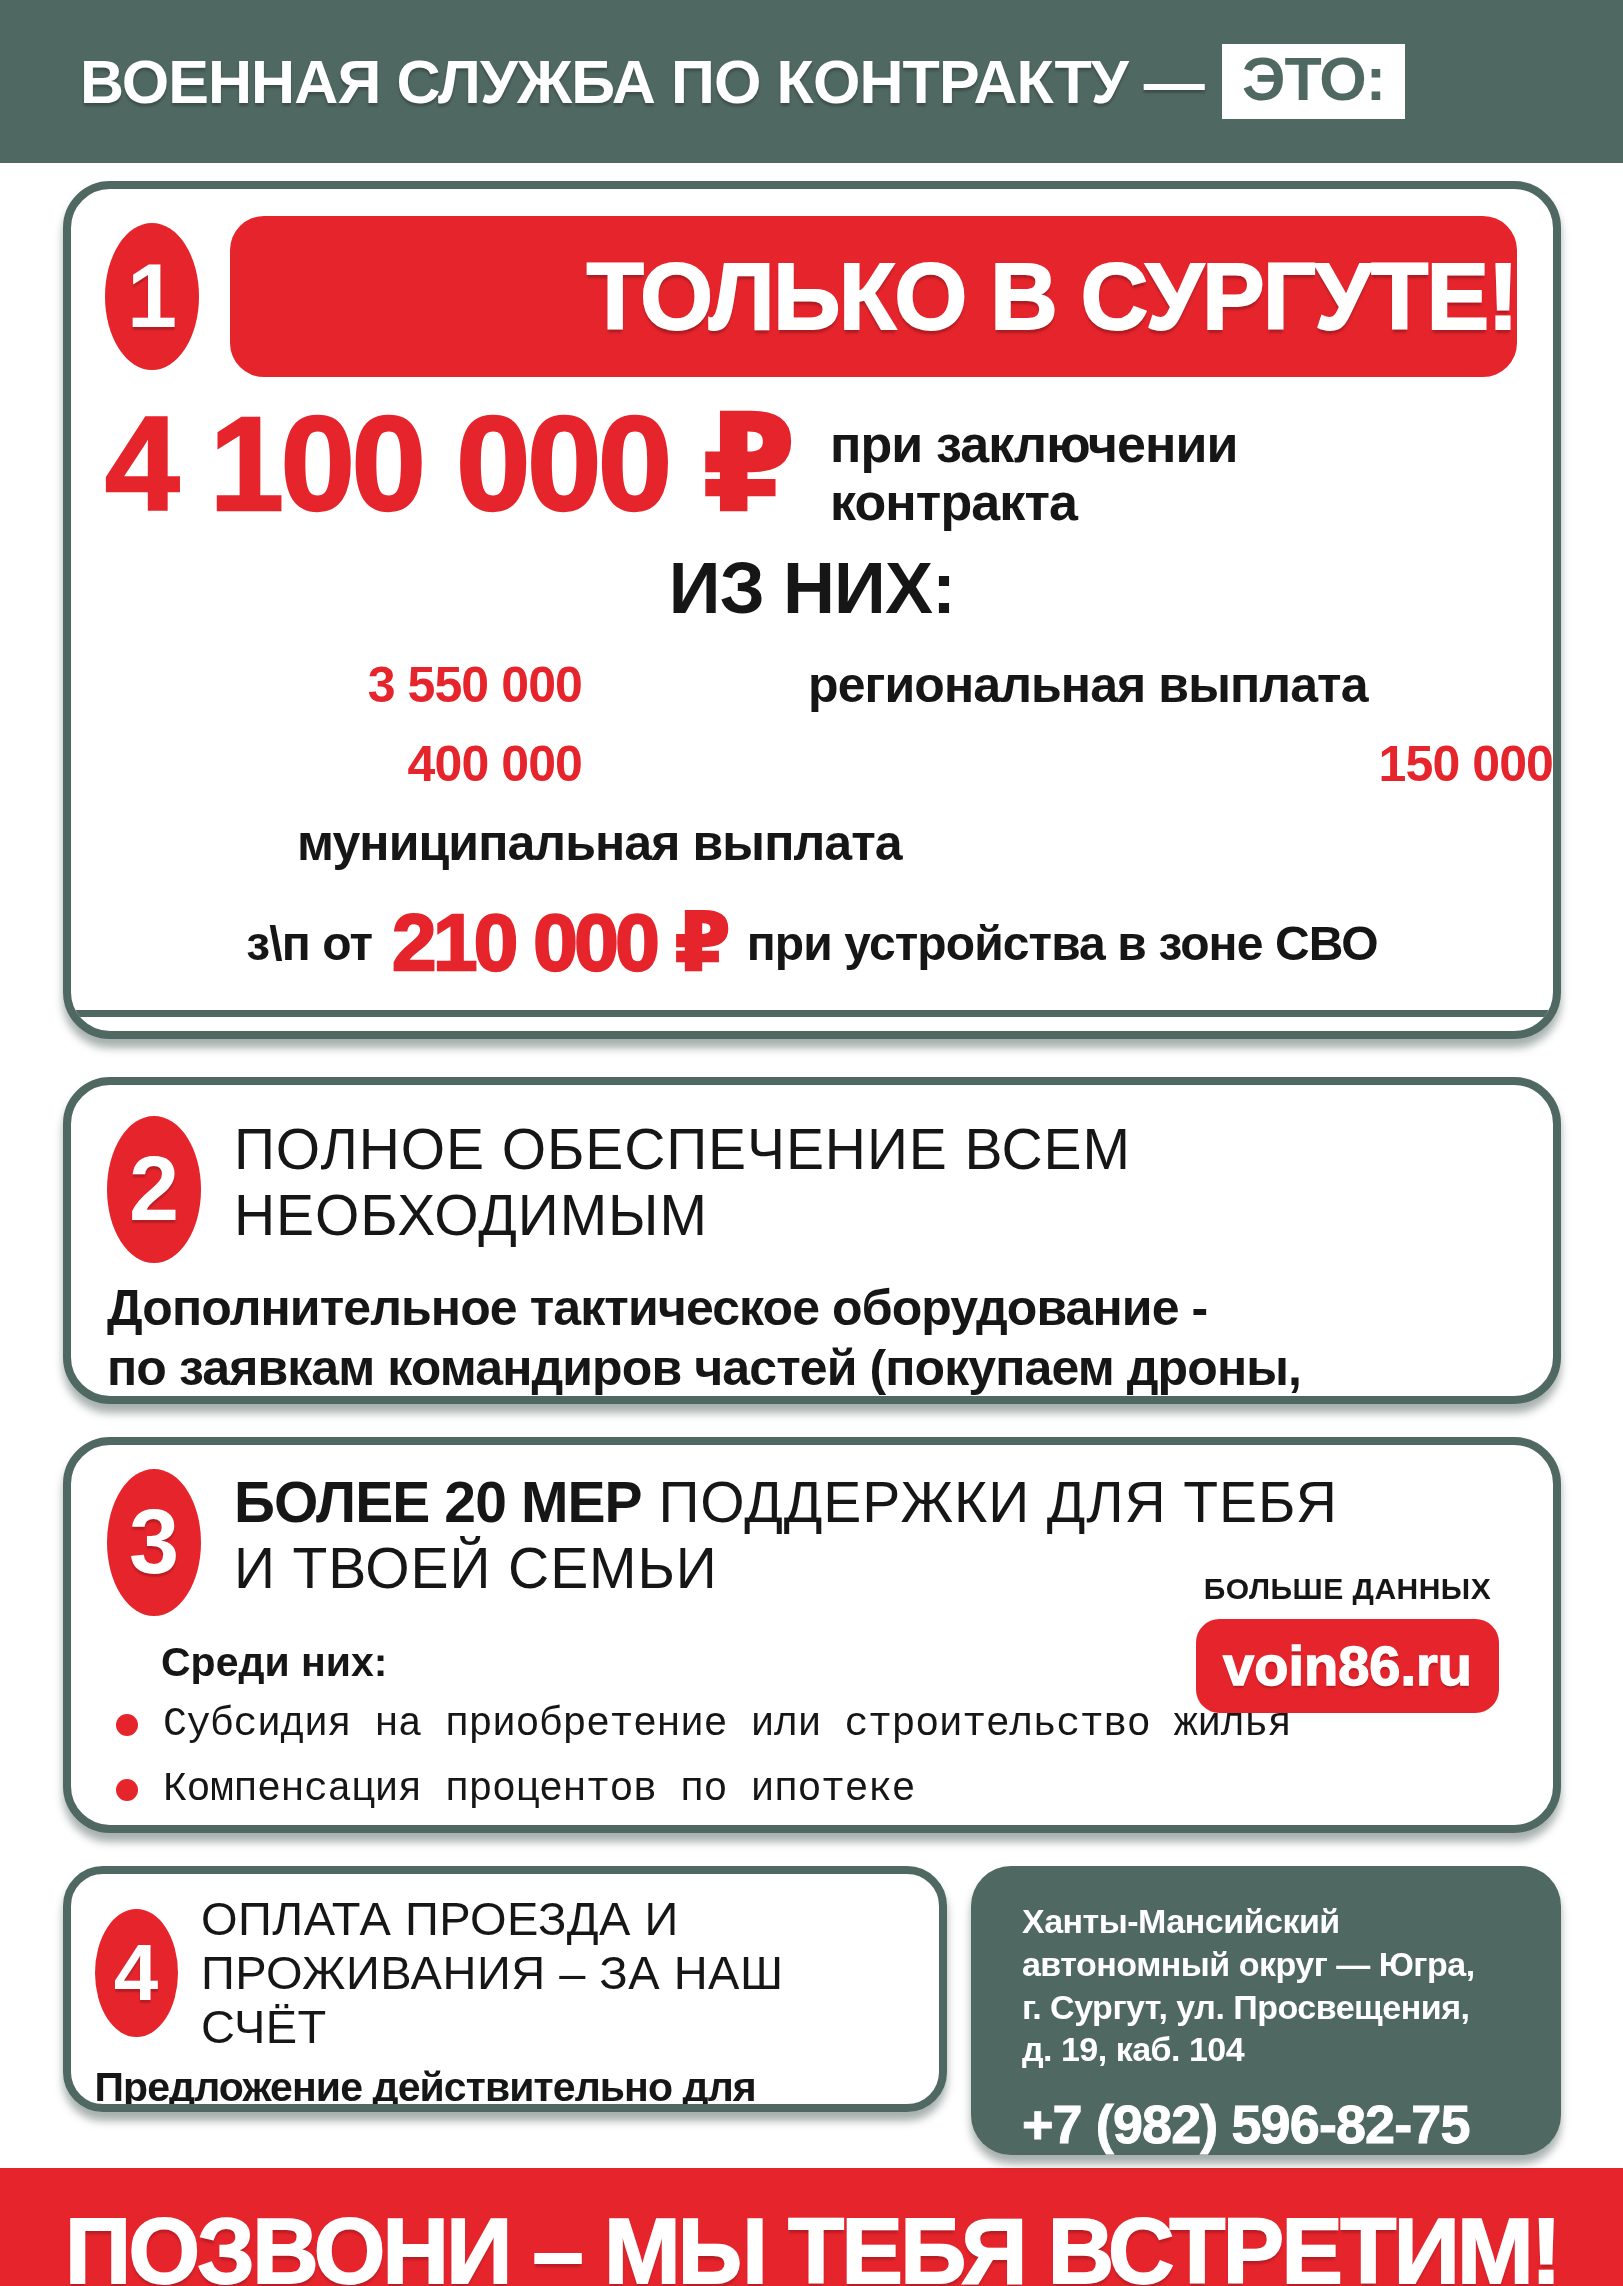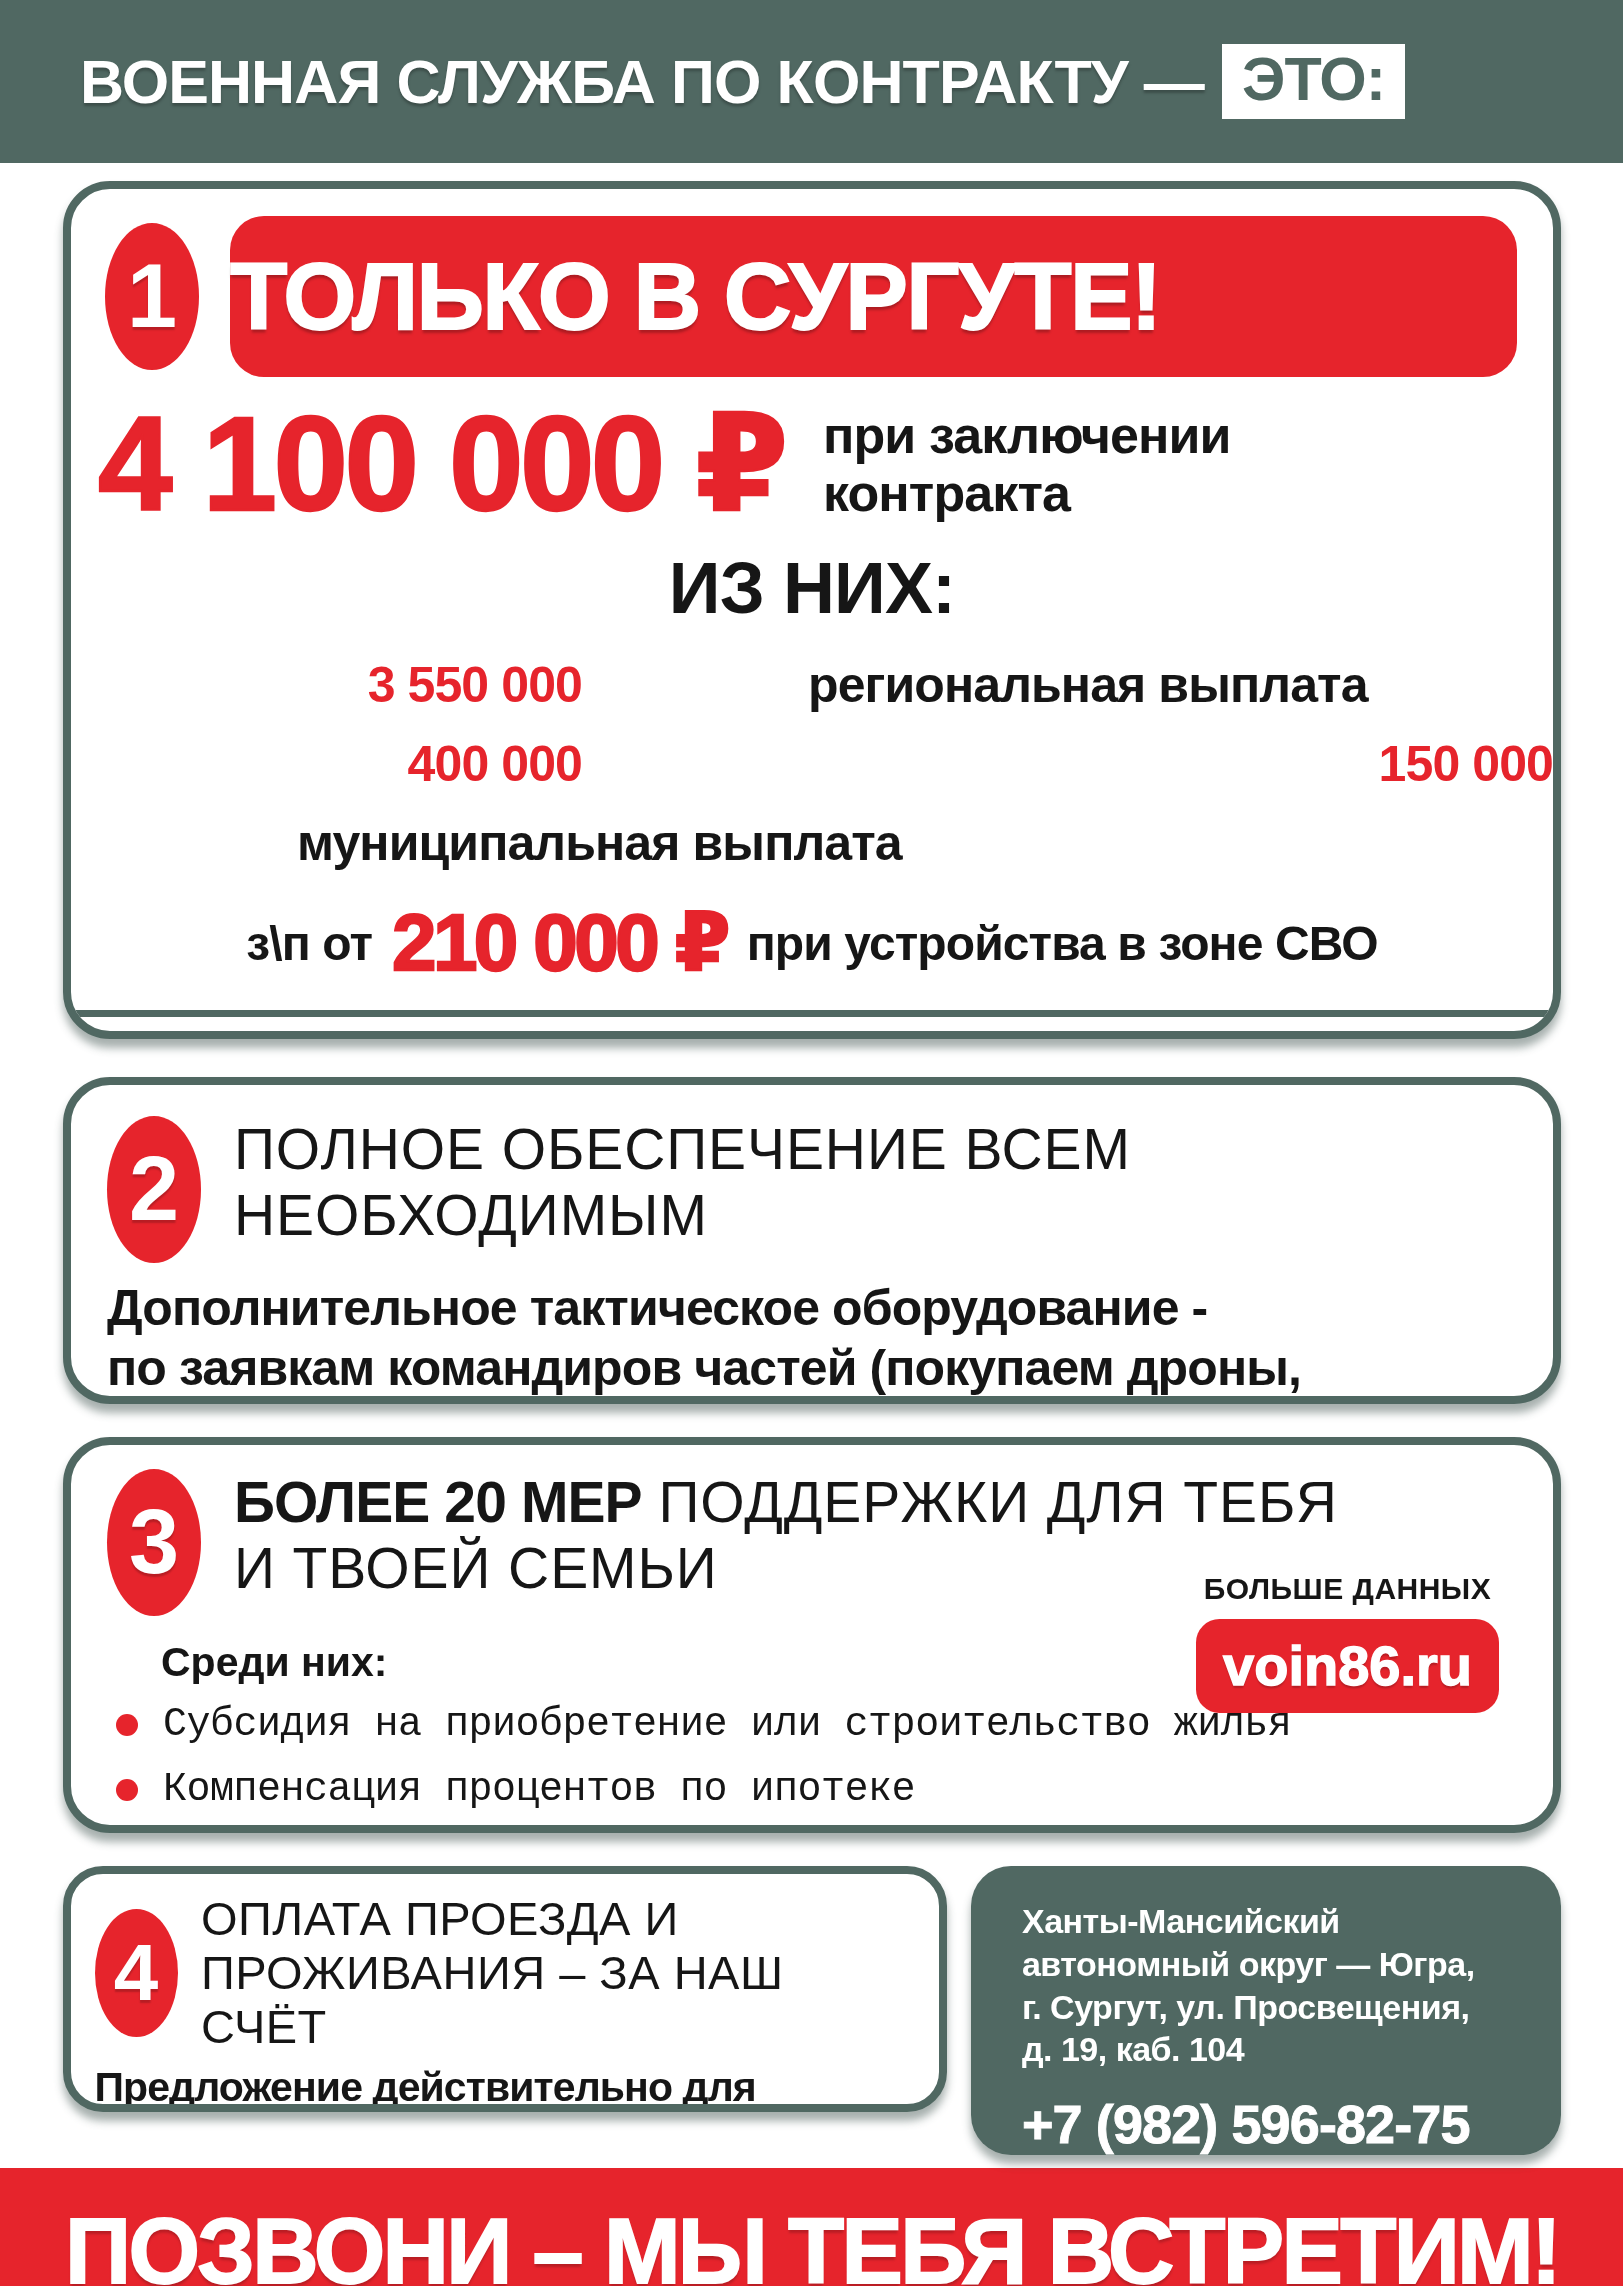--- a/index.html
+++ b/index.html
@@ -51,32 +51,32 @@
   }
 
   
   .card1{margin-top:18px;height:858px;display:flex;flex-direction:column;}
   .c1-row-banner{
     display:flex;align-items:center;gap:31px;
     padding:27px 36px 0 34px;
   }
   .red-banner{
     flex:1;background:var(--red);border-radius:34px;
-    display:flex;align-items:center;justify-content:flex-start;
+    display:flex;align-items:center;justify-content:flex-end;
     height:161px;
   }
   .red-banner span{
     color:#fff;font-size:94px;font-weight:bold;letter-spacing:-1.8px;
     -webkit-text-stroke:1.8px #fff;
     text-shadow:0 3.6px 2.7px rgba(0,0,0,.25);
     white-space:nowrap;
   }
   .c1-amount{
-    display:flex;align-items:center;gap:38px;
-    padding:20px 18px 0 27px;
+    display:flex;align-items:flex-end;gap:38px;
+    padding:20px 18px 0 34px;
   }
   .big-red{
     color:var(--red);font-weight:bold;letter-spacing:-3.6px;
     -webkit-text-stroke:2.3px var(--red);
     white-space:nowrap;
   }
   .c1-amount .big-red{font-size:134px;line-height:1;}
   .c1-amount .caption{
     font-size:52px;font-weight:bold;line-height:1.12;letter-spacing:-0.9px;
   }

